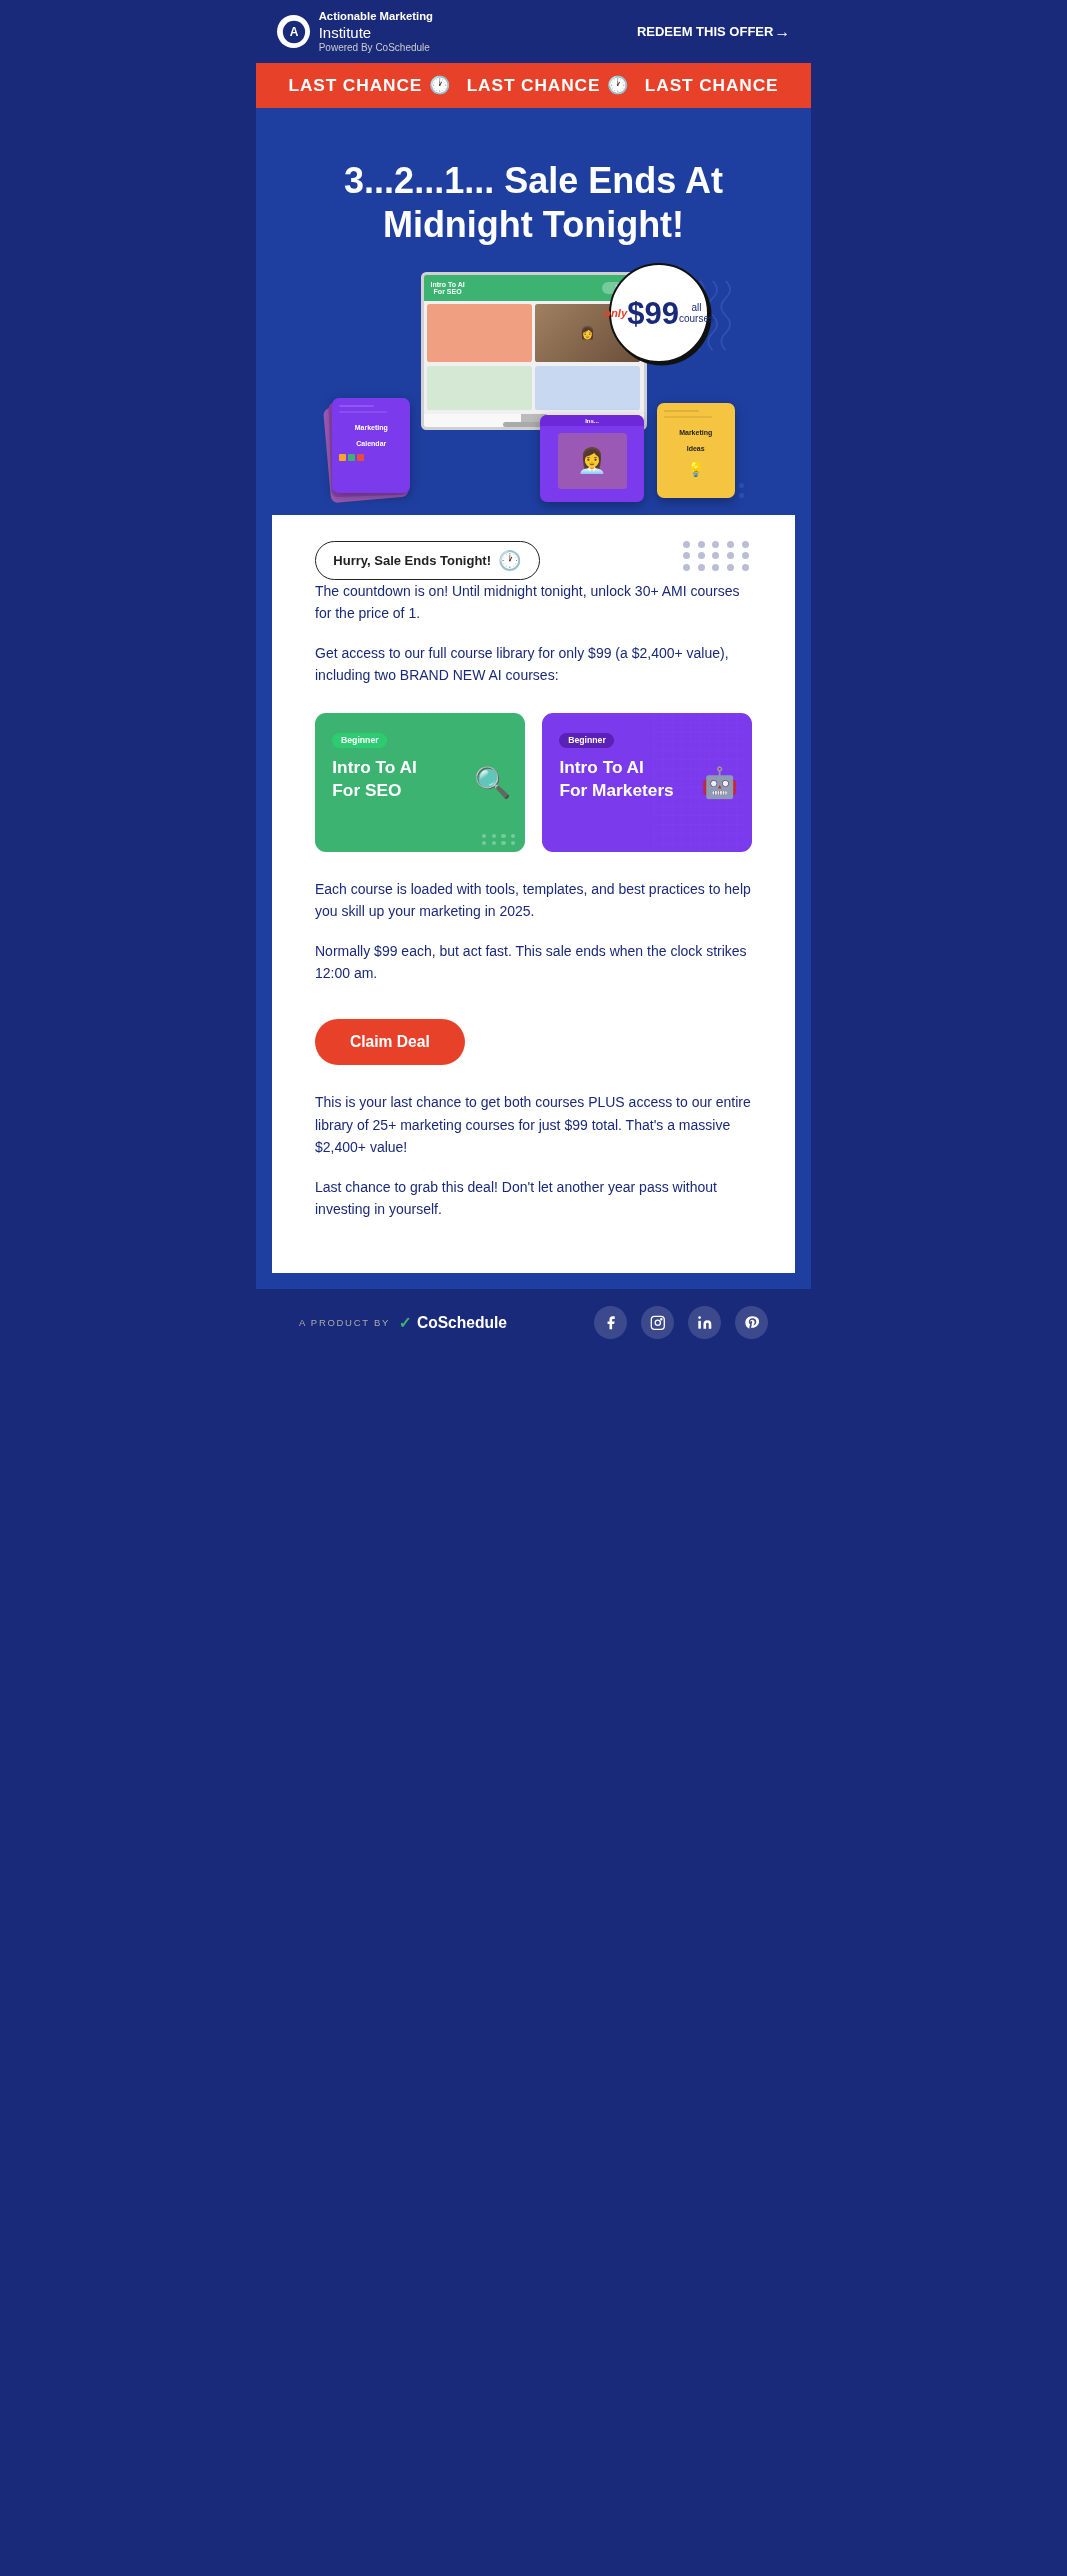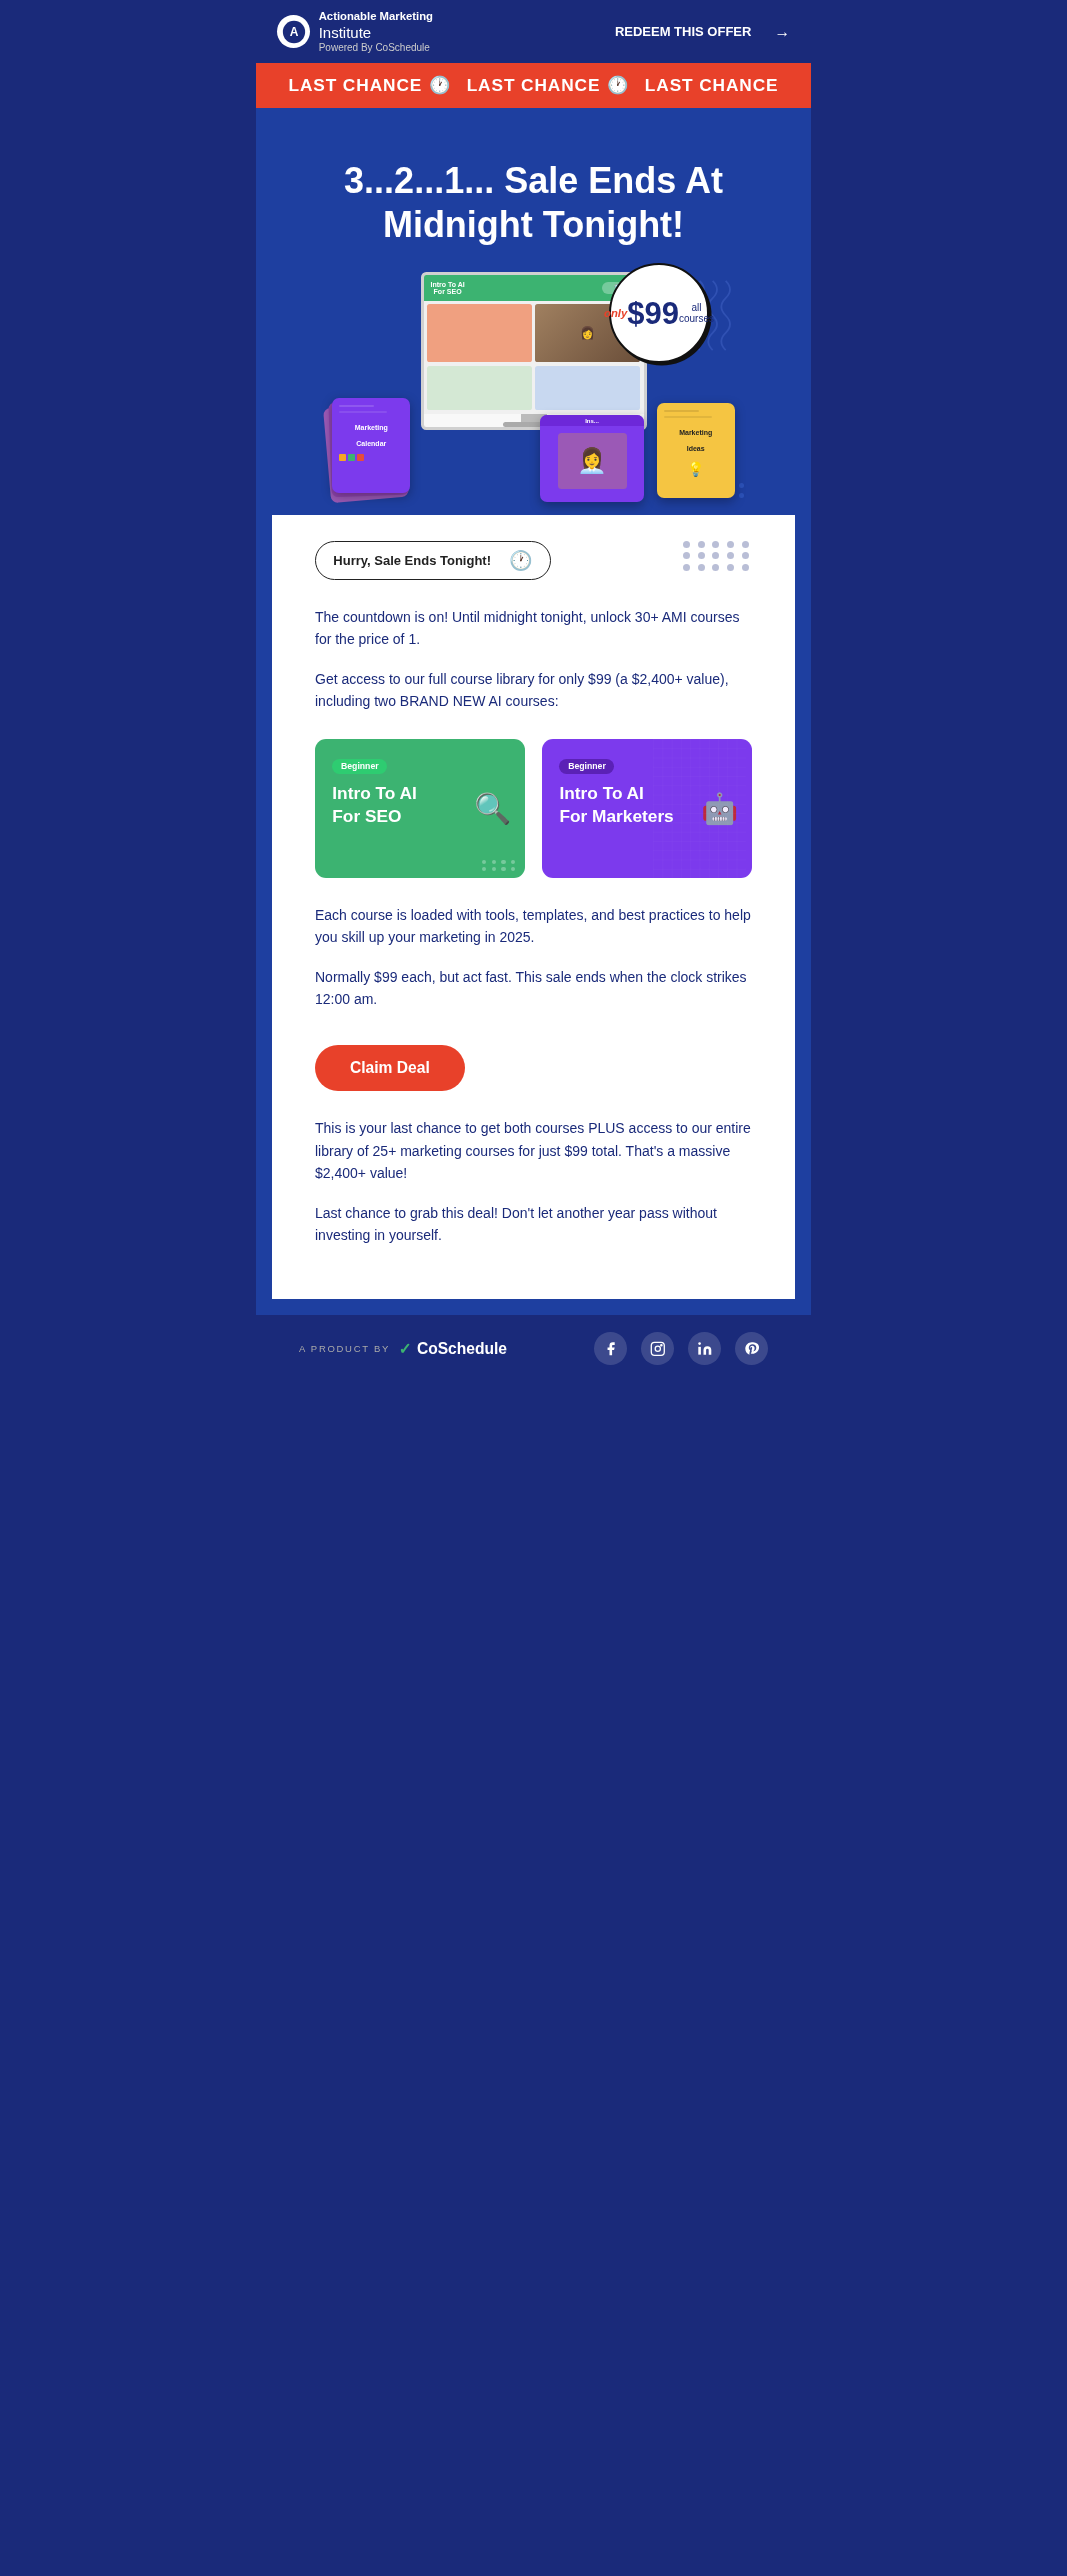--- a/index.html
+++ b/index.html
@@ -49,21 +49,21 @@
       color: #ccc;
       font-size: 10px;
     }
     .redeem-link {
       color: #fff;
       text-decoration: none;
       font-size: 13px;
       font-weight: bold;
       display: flex;
       align-items: center;
-      gap: 23px;
+      gap: 1px;
     }
     .redeem-arrow {
       font-size: 15.6px;
     }
 
     
     .last-chance-banner {
       background: #e8412a;
       display: flex;
       align-items: center;
@@ -122,25 +122,24 @@
 
     
     .white-section {
       background: #fff;
       padding: 26px 43px 35px 43px;
     }
 
     .hurry-badge {
       display: inline-flex;
       align-items: center;
-      gap: 18px;
+      gap: 7px;
       border: 1.7px solid #222;
       border-radius: 43px;
       padding: 7px 17.3px;
-      margin-bottom: 26px;
     }
     .hurry-text {
       font-size: 13px;
       font-weight: bold;
       color: #222;
     }
     .clock-badge-icon {
       font-size: 19px;
     }
 

